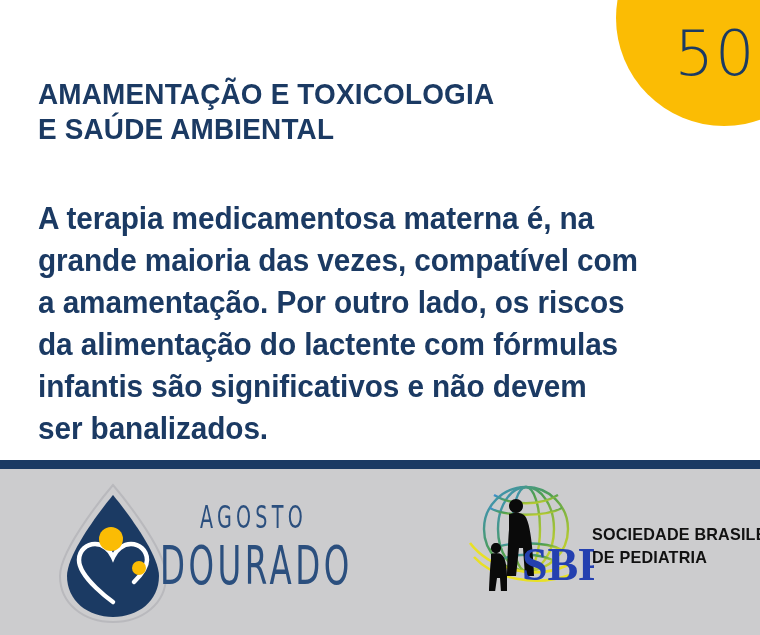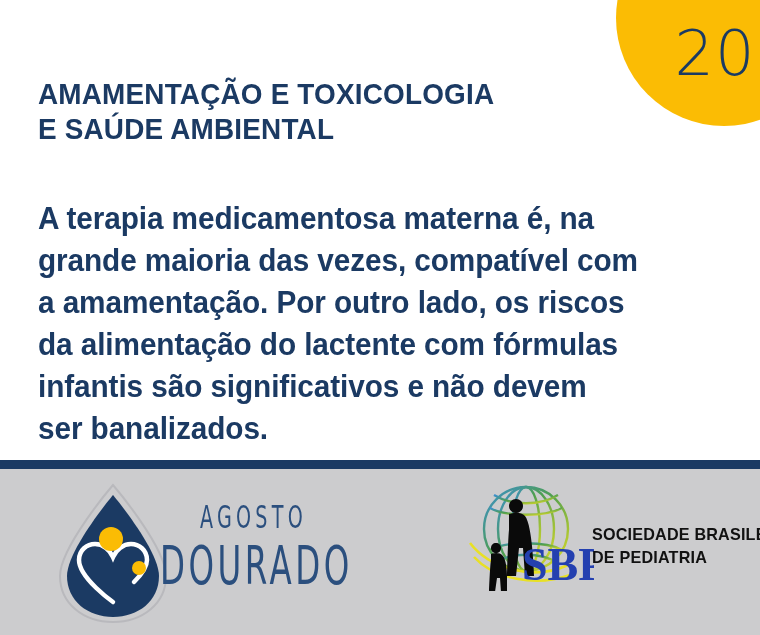--- a/index.html
+++ b/index.html
@@ -143,21 +143,21 @@
   #sbp-text span { display:block; white-space:nowrap; }
 </style>
 </head>
 <body>
 
 <div id="card">
 
   <div id="top-section">
 
     <div id="badge"></div>
-    <div id="badge-number">20</div>
+    <div id="badge-number">50</div>
 
     <div id="heading">
       <span class="hl">AMAMENTAÇÃO E TOXICOLOGIA</span>
       <span class="hl">E SAÚDE AMBIENTAL</span>
     </div>
 
     <div id="body-text">
       <span class="bl">A terapia medicamentosa materna é, na</span>
       <span class="bl">grande maioria das vezes, compatível com</span>
       <span class="bl">a amamentação. Por outro lado, os riscos</span>

